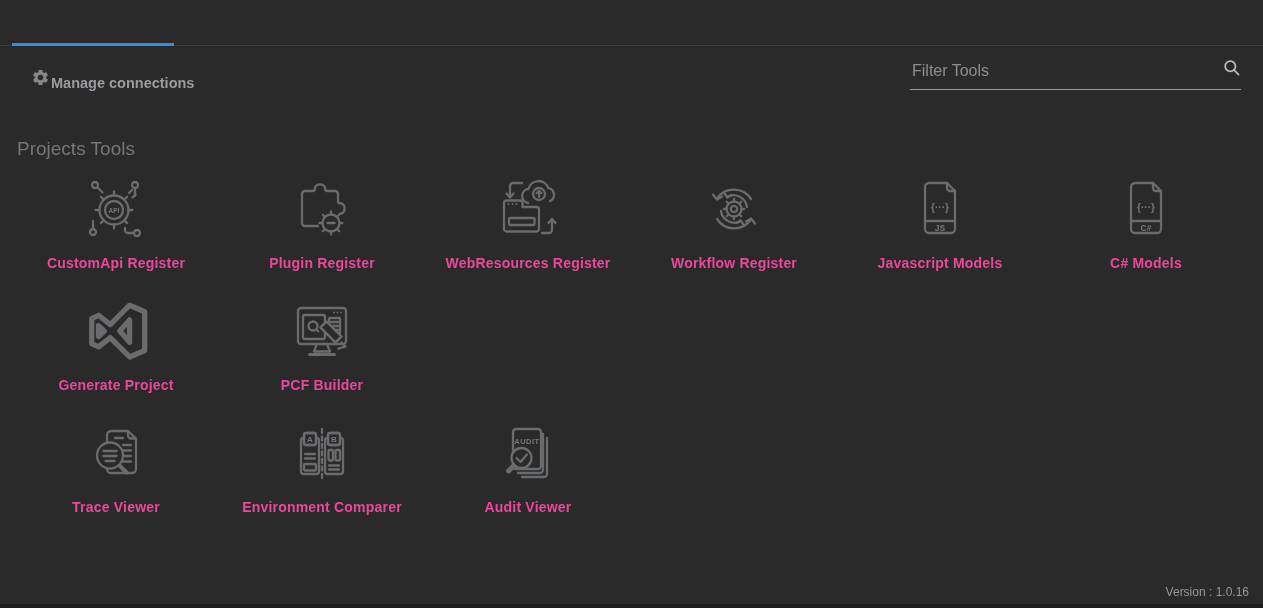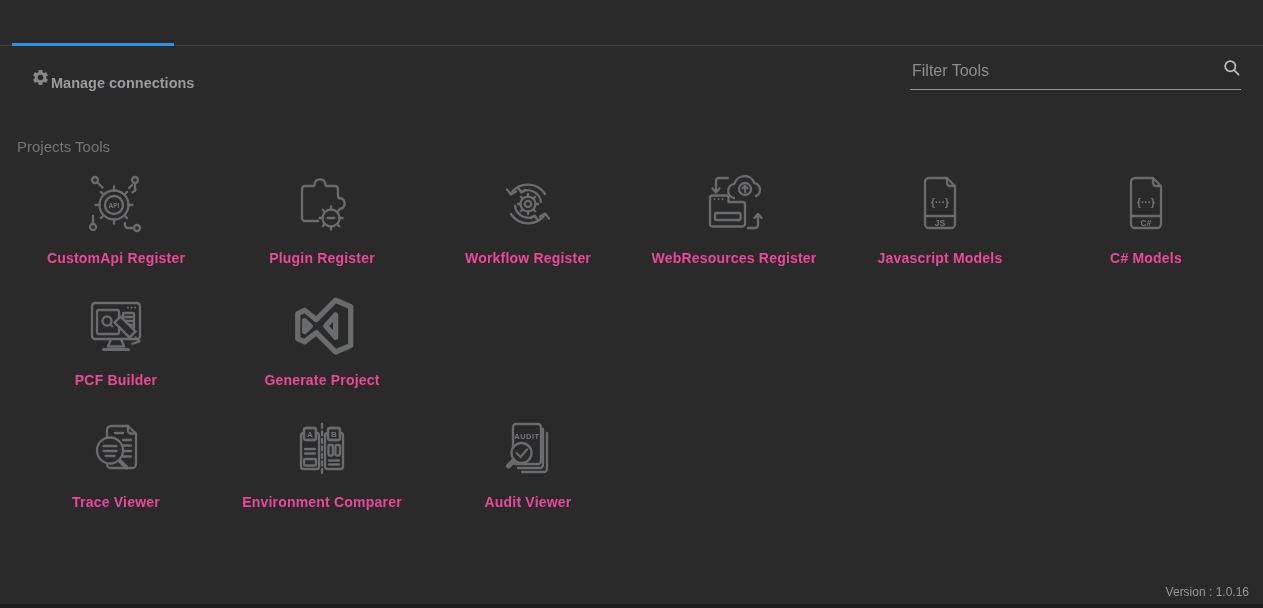--- a/index.html
+++ b/index.html
@@ -14,21 +14,21 @@
   .toolbar{position:relative;height:52px;padding-top:14px;}
   .manage{position:absolute;left:31px;top:22px;display:flex;align-items:flex-end;gap:1px;cursor:pointer;}
   .manage-label{font-size:14.5px;font-weight:bold;color:#9a9ca0;}
   .filter{position:absolute;right:22px;top:10px;width:331px;}
   .filter input{width:100%;box-sizing:border-box;background:transparent;border:none;outline:none;
        border-bottom:1px solid #97999b;color:#d6d8da;font-size:16px;padding:6px 30px 9px 2px;
        font-family:"Liberation Sans",sans-serif;}
   .filter input::placeholder{color:#8c8e90;}
   .filter .search{position:absolute;right:0;top:2px;cursor:pointer;}
   
-  .section-title{margin:26px 0 0 17px;font-size:15px;color:#747679;}
+  .section-title{margin:26px 0 0 17px;font-size:19px;color:#747679;}
   .grid{display:flex;flex-wrap:wrap;margin-left:13px;}
   .tile{width:206px;padding-top:17px;margin-bottom:11px;display:flex;flex-direction:column;
         align-items:center;cursor:pointer;}
   .tile-icon{width:64px;height:64px;}
   .tile-label{margin-top:14px;font-size:14px;font-weight:bold;color:#ec4899;letter-spacing:.2px;
         white-space:nowrap;}
   
   .version{position:absolute;right:14px;bottom:9px;font-size:12px;color:#96989a;}
   .bottom-edge{position:absolute;left:0;bottom:0;width:100%;height:4px;background:#1e1e1f;}
   
@@ -124,20 +124,45 @@
             <line class="ic" x1="37.5" y1="46" x2="44.5" y2="46"></line>
           </svg>
         </div>
         <div class="tile-label">Plugin Register</div>
       </div>
 
       <div class="tile">
         <div class="tile-icon">
           <svg viewBox="0 0 64 64" width="64" height="64">
             <g class="ic">
+              <path d="M26 6 H17 a3 3 0 0 0 -3 3 v11"></path>
+                <polyline points="10.5,16.5 14,20.5 17.5,16.5"></polyline>
+              <path d="M32 26 a7.2 7.2 0 0 1 .5 -14.2 a10.3 10.3 0 0 1 19.8 -.6 a6.8 6.8 0 0 1 1.7 12.9"></path>
+              <circle cx="43" cy="17" r="6"></circle>
+              <line x1="43" y1="20" x2="43" y2="14.2"></line>
+                <polyline points="40.6,16.2 43,13.8 45.4,16.2"></polyline>
+              <path d="M8 52 V26 a2.5 2.5 0 0 1 2.5 -2.5 H24 a2.5 2.5 0 0 1 2.5 2.5 V30 H40.5 a2.5 2.5 0 0 1 2.5 2.5 V52 a2.5 2.5 0 0 1 -2.5 2.5 H10.5 A2.5 2.5 0 0 1 8 52 Z"></path>
+              <rect x="13" y="41" width="25.5" height="7" rx="1"></rect>
+              <path d="M46 56 H53 a3 3 0 0 0 3 -3 V42.5"></path>
+                <polyline points="52.5,46 56,42 59.5,46"></polyline>
+            </g>
+            <g class="ic-fill">
+              <circle cx="12.5" cy="27" r="1"></circle>
+                <circle cx="16.5" cy="27" r="1"></circle>
+                <circle cx="20.5" cy="27" r="1"></circle>
+            </g>
+          </svg>
+        </div>
+        <div class="tile-label">WebResources Register</div>
+      </div>
+
+      <div class="tile">
+        <div class="tile-icon">
+          <svg viewBox="0 0 64 64" width="64" height="64">
+            <g class="ic">
               <path d="M49 22 A20.5 20.5 0 0 0 15 21.5"></path>
                 <polyline points="11,17.5 15,22.5 20,19.5"></polyline>
               <path d="M15 42 A20.5 20.5 0 0 0 49 42.5"></path>
                 <polyline points="53,46.5 49,41.5 44,44.5"></polyline>
               <path d="M45 30 A13.5 13.5 0 0 0 25 20"></path>
                 <polyline points="22,15.8 25.5,20.5 29.5,18"></polyline>
               <path d="M19 34 A13.5 13.5 0 0 0 39 44"></path>
                 <polyline points="42,48.2 38.5,43.5 34.5,46"></polyline>
             </g>
             <circle class="ic-bg" cx="32" cy="32" r="7.5"></circle>
@@ -155,45 +180,20 @@
             <circle class="ic" cx="32" cy="32" r="3.2"></circle>
           </svg>
         </div>
         <div class="tile-label">Workflow Register</div>
       </div>
 
       <div class="tile">
         <div class="tile-icon">
           <svg viewBox="0 0 64 64" width="64" height="64">
             <g class="ic">
-              <path d="M26 6 H17 a3 3 0 0 0 -3 3 v11"></path>
-                <polyline points="10.5,16.5 14,20.5 17.5,16.5"></polyline>
-              <path d="M32 26 a7.2 7.2 0 0 1 .5 -14.2 a10.3 10.3 0 0 1 19.8 -.6 a6.8 6.8 0 0 1 1.7 12.9"></path>
-              <circle cx="43" cy="17" r="6"></circle>
-              <line x1="43" y1="20" x2="43" y2="14.2"></line>
-                <polyline points="40.6,16.2 43,13.8 45.4,16.2"></polyline>
-              <path d="M8 52 V26 a2.5 2.5 0 0 1 2.5 -2.5 H24 a2.5 2.5 0 0 1 2.5 2.5 V30 H40.5 a2.5 2.5 0 0 1 2.5 2.5 V52 a2.5 2.5 0 0 1 -2.5 2.5 H10.5 A2.5 2.5 0 0 1 8 52 Z"></path>
-              <rect x="13" y="41" width="25.5" height="7" rx="1"></rect>
-              <path d="M46 56 H53 a3 3 0 0 0 3 -3 V42.5"></path>
-                <polyline points="52.5,46 56,42 59.5,46"></polyline>
-            </g>
-            <g class="ic-fill">
-              <circle cx="12.5" cy="27" r="1"></circle>
-                <circle cx="16.5" cy="27" r="1"></circle>
-                <circle cx="20.5" cy="27" r="1"></circle>
-            </g>
-          </svg>
-        </div>
-        <div class="tile-label">WebResources Register</div>
-      </div>
-
-      <div class="tile">
-        <div class="tile-icon">
-          <svg viewBox="0 0 64 64" width="64" height="64">
-            <g class="ic">
               <path d="M39 6 H21 a4 4 0 0 0 -4 4 v42 a4 4 0 0 0 4 4 h22 a4 4 0 0 0 4 -4 V14 Z"></path>
               <path d="M39 6 v5 a3 3 0 0 0 3 3 h5"></path>
               <line x1="17" y1="44" x2="47" y2="44"></line>
             </g>
             <text x="32" y="33.5" text-anchor="middle" font-size="10" font-weight="bold">{···}</text>
             <text x="32" y="53.5" text-anchor="middle" font-size="8.5">JS</text>
           </svg>
         </div>
         <div class="tile-label">Javascript Models</div>
       </div>
@@ -204,20 +204,31 @@
             <g class="ic">
               <path d="M39 6 H21 a4 4 0 0 0 -4 4 v42 a4 4 0 0 0 4 4 h22 a4 4 0 0 0 4 -4 V14 Z"></path>
               <path d="M39 6 v5 a3 3 0 0 0 3 3 h5"></path>
               <line x1="17" y1="44" x2="47" y2="44"></line>
             </g>
             <text x="32" y="33.5" text-anchor="middle" font-size="10" font-weight="bold">{···}</text>
             <text x="32" y="53.5" text-anchor="middle" font-size="8.5">C#</text>
           </svg>
         </div>
         <div class="tile-label">C# Models</div>
+      </div>
+
+      <div class="tile">
+        <div class="tile-icon">
+          <svg viewBox="0 0 64 64" width="64" height="64">
+            <g transform="translate(5.5,4.5) scale(2.3)">
+              <path class="ic" stroke-width="1.05" d="M17.43.757 L9.04 9.172 3.95 5.12.973 6.53 v10.94 l2.957 1.41 5.11-4.052 8.39 8.415 L24 20.415 V3.585 L17.43.757 z M3.932 14.34 V9.66 l2.49 2.34 -2.49 2.34 z m13.498 2.538 L13.165 12 l4.265-4.878 v9.756 z"></path>
+            </g>
+          </svg>
+        </div>
+        <div class="tile-label">Generate Project</div>
       </div>
 
       <div class="tile">
         <div class="tile-icon">
           <svg viewBox="0 0 64 64" width="64" height="64">
             <g class="ic">
               <rect x="8" y="9" width="48" height="36" rx="3"></rect>
               <rect x="13" y="16" width="22" height="24" rx="2"></rect>
               <circle cx="23" cy="27" r="4.5"></circle>
               <line x1="26.2" y1="30.2" x2="28.2" y2="32.2"></line>
@@ -232,31 +243,20 @@
               <path d="M51.5 43.5 l4 4 -7 2.2"></path>
             </g>
             <g class="ic-fill">
               <circle cx="44" cy="13.5" r="1"></circle>
                 <circle cx="47.5" cy="13.5" r="1"></circle>
                 <circle cx="51" cy="13.5" r="1"></circle>
             </g>
           </svg>
         </div>
         <div class="tile-label">PCF Builder</div>
-      </div>
-
-      <div class="tile">
-        <div class="tile-icon">
-          <svg viewBox="0 0 64 64" width="64" height="64">
-            <g transform="translate(5.5,4.5) scale(2.3)">
-              <path class="ic" stroke-width="1.05" d="M17.43.757 L9.04 9.172 3.95 5.12.973 6.53 v10.94 l2.957 1.41 5.11-4.052 8.39 8.415 L24 20.415 V3.585 L17.43.757 z M3.932 14.34 V9.66 l2.49 2.34 -2.49 2.34 z m13.498 2.538 L13.165 12 l4.265-4.878 v9.756 z"></path>
-            </g>
-          </svg>
-        </div>
-        <div class="tile-label">Generate Project</div>
       </div>
 
     </div>
   </div>
 
   <div class="section">
     <div class="grid">
 
       <div class="tile">
         <div class="tile-icon">

